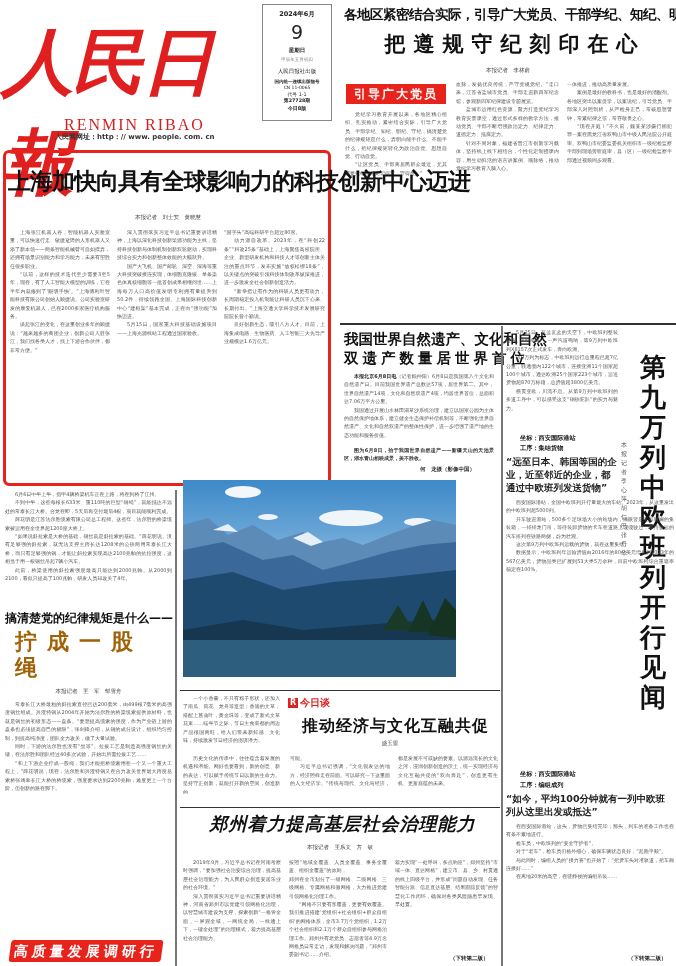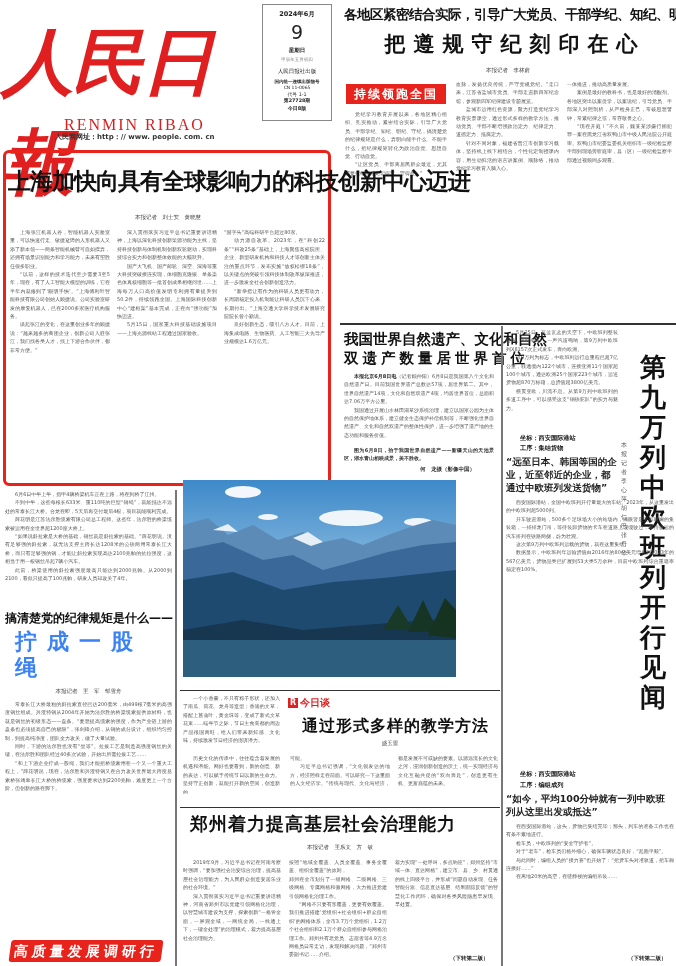--- a/index.html
+++ b/index.html
@@ -47,21 +47,21 @@
   <div style="font-size:4.8px;font-weight:bold;">第27728期</div>
   <div style="font-size:5px;font-weight:bold;margin-top:2px;">今日8版</div>
 </div>
 
 <div class="abs url">人民网网址：http：// www. people. com. cn</div>
 
 <div class="abs kicker" style="left:344px;top:6px;width:330px;font-size:13.5px;font-weight:bold;letter-spacing:-0.5px;white-space:nowrap;">各地区紧密结合实际，引导广大党员、干部学纪、知纪、明纪、守纪——</div>
 <div class="abs headline-big" style="left:360px;top:30px;width:310px;text-align:center;">把遵规守纪刻印在心</div>
 <div class="abs byline" style="left:340px;top:67px;width:336px;">本报记者　李林蔚</div>
 
-<div class="abs redtag" style="left:346px;top:84px;width:100px;height:20px;font-size:12px;line-height:20px;letter-spacing:2px;">持续领跑全国</div>
+<div class="abs redtag" style="left:346px;top:84px;width:100px;height:20px;font-size:12px;line-height:20px;letter-spacing:2px;">引导广大党员</div>
 
 <div class="abs txt" style="left:345px;top:110px;width:102px;height:210px;">
   <p>党纪学习教育开展以来，各地区精心组织、扎实推动，紧密结合实际，引导广大党员、干部学纪、知纪、明纪、守纪，搞清楚党的纪律规矩是什么，弄明白能干什么、不能干什么，把纪律规矩转化为政治自觉、思想自觉、行动自觉。</p>
   <p>“让区党员、干部离居民群众最近，尤其需要把纪律规矩记得牢、守得住。”</p>
 </div>
 <div class="abs txt" style="left:456px;top:80px;width:103px;height:240px;">
   <p style="text-indent:0">血脉，发扬优良传统，严守党规党纪。”走口来，江苏省盐城市党员、干部走进新四军纪念馆，参观新四军纪律建设专题展览。</p>
   <p>盐城市运用红色资源，聚力打造党纪学习教育实景课堂，通过形式多样的教学方法，推动党员、干部不断增强政治定力、纪律定力、道德定力、抵腐定力。</p>
   <p>针对不同对象，福建省晋江市创新学习载体，坚持线上线下相结合，个性化定制授课内容，用生动鲜活的语言讲案例、顺脉络，推动党纪学习教育入脑入心。</p>
 </div>
@@ -159,52 +159,52 @@
 
 <div class="abs vrule" style="left:175px;top:490px;height:476px;"></div>
 <div class="abs txt" style="left:5px;top:490px;width:167px;height:112px;">
   <p>6月6日中午上午，指甲4辆桥梁机车正在上路，将在到桥了江州。</p>
   <p>不到中午，这些每根长633米、重110吨的巨型“钢绳”，就能抵达不远处的常泰长江大桥。合龙在即，5天后再交付最后4根，项目就能顺利完成。</p>
   <p>薛花明是江苏法尔胜缆索有限公司总工程师。这些年，法尔胜的桥梁缆索被运用在全世界超1200座大桥上。</p>
   <p>“如果说斜拉索是大桥的基础，钢丝就是斜拉索的基础。”薛花明说。没有足够强的斜拉索，就无法支撑主跨长达1208米的公铁两用常泰长江大桥，而只有足够强的钢，才能让斜拉索实现高达2100兆帕的抗拉强度，这相当于用一根钢丝吊起7辆小汽车。</p>
   <p>此前，桥梁使用的斜拉索强度最高只能达到2000兆帕。从2000到2100，看似只提高了100兆帕，研发人员却攻关了4年。</p>
 </div>
 <div class="abs kicker" style="left:5px;top:610px;font-size:12px;font-weight:bold;">搞清楚党的纪律规矩是什么——</div>
-<div class="abs" style="left:15px;top:628px;width:150px;font-size:22px;font-weight:bold;letter-spacing:10px;line-height:26px;color:#3b82f6;">
+<div class="abs" style="left:15px;top:628px;width:150px;font-size:22px;font-weight:bold;letter-spacing:10px;line-height:26px;color:#a16207;">
   <div>拧成一股绳</div>
 </div>
 <div class="abs byline" style="left:5px;top:688px;width:167px;">本报记者　王　军　邹雪舟</div>
 <div class="abs txt" style="left:5px;top:700px;width:167px;height:224px;">
   <p>常泰长江大桥最粗的斜拉索直径已达200毫米，由499根7毫米的高强度钢丝组成。兴澄特钢从2004年开始为法尔胜的桥梁缆索提供原材料，也就是钢丝的初级形态——盘条。“要想提高缆索的强度，作为产业链上游的盘条也必须提高自己的极限”，张剑锋介绍，从钢的成分设计，组织均匀控制，到提高纯净度，团队全力攻关，做了大量试验。</p>
   <p>同时，下游的法尔胜也没有“坐等”。拉拔工艺是制造高强度钢丝的关键，在法尔胜和团队经过40多次试验，开始出所需拉拔工艺……</p>
   <p>“和上下游企业拧成一股绳，我们才能把桥缆索用在一个又一个重大工程上，”薛花明说，现在，法尔胜和兴澄特钢又在合力攻关世界最大跨度悬索桥张靖皋长江大桥的桥缆索，强度要求达到2200兆帕，难度更上一个台阶，但创新的路在脚下。</p>
 </div>
 
 <div class="abs redtag" style="left:10px;top:940px;width:152px;height:22px;font-size:14px;line-height:22px;letter-spacing:4px;transform:skewX(-8deg);border-radius:3px;">高质量发展调研行</div>
 
 <div class="abs hrule" style="left:180px;top:690px;width:320px;height:1px;"></div>
 <div class="abs txt" style="left:183px;top:694px;width:97px;height:60px;">
   <p>一个小香囊，不只有粽子形状，还加入了南瓜、荷花、龙舟等造型；香涌的文草，搭配上菖蒲叶，黄金珠等，变成了新式文草花束……端午节之际，节日主食采都的周边产品很国两旺，给人们带来新鲜感、文化味，持续激发节日经济的澎湃潜力。</p>
 </div>
 <div class="abs" style="left:288px;top:696px;display:flex;align-items:center;gap:2px;">
   <span style="display:inline-block;width:10px;height:10px;background:#d22;color:#fff;font-size:8px;line-height:10px;text-align:center;font-weight:bold;font-family:'DejaVu Sans',sans-serif;">R</span>
   <span style="font-size:10px;font-weight:bold;color:#d22;font-family:'DejaVu Sans',sans-serif;">今日谈</span>
 </div>
-<div class="abs" style="left:302px;top:716px;font-size:16px;font-weight:bold;font-family:'DejaVu Sans',sans-serif;color:#111;white-space:nowrap;letter-spacing:1px;">通过形式多样的教学方法</div>
+<div class="abs" style="left:302px;top:716px;font-size:16px;font-weight:bold;font-family:'DejaVu Sans',sans-serif;color:#111;white-space:nowrap;letter-spacing:1px;">推动经济与文化互融共促</div>
 <div class="abs byline" style="left:340px;top:740px;width:100px;">盛玉雷</div>
 <div class="abs txt" style="left:183px;top:754px;width:97px;height:40px;">
   <p>历史文化的传承中，往往蕴含着发展的机遇和潜能。网好也要看到，新的创意、新的表达，可以赋予传统节日以新的生命力。坚持守正创新，就能打开新的空间，创造新的</p>
 </div>
 <div class="abs txt" style="left:290px;top:754px;width:208px;height:40px;column-count:2;column-gap:8px;">
   <p style="text-indent:0">可能。</p>
   <p>习近平总书记强调，“文化很发达的地方，经济照样走在前面。可以研究一下这里面的人文经济学。”传统与现代、文化与经济，都是发展不可或缺的要素。以源远流长的文化之河，浸润创新创造的沃土，统一实现经济与文化互融共促的“双向奔赴”，创造更有生机、更富底蕴的未来。</p>
 </div>
 
 <div class="abs hrule" style="left:180px;top:807px;width:320px;height:1px;"></div>
-<div class="abs" style="left:190px;top:812px;width:305px;font-size:18px;font-weight:bold;font-family:'DejaVu Sans',sans-serif;color:#111;letter-spacing:1px;white-space:nowrap;">郑州着力提高基层社会治理能力</div>
+<div class="abs" style="left:190px;top:812px;width:305px;text-align:center;font-size:18px;font-weight:bold;font-family:'DejaVu Sans',sans-serif;color:#111;letter-spacing:1px;white-space:nowrap;font-style:italic;">郑州着力提高基层社会治理能力</div>
 <div class="abs byline" style="left:180px;top:844px;width:320px;">本报记者　王乐文　方　敏</div>
 <div class="abs txt" style="left:183px;top:858px;width:98px;height:105px;">
   <p>2019年9月，习近平总书记在河南考察时强调，“要加强社会治安综合治理，提高基层社会治理能力，为人民群众创造安居乐业的社会环境。”</p>
   <p>深入贯彻落实习近平总书记重要讲话精神，河南省郑州市以党建引领网格化治理，以智慧城市建设为支撑，探索创新“一格管全面，一屏观全域，一网统全局，一线通上下，一键全处理”的治理模式，着力提高基层社会治理能力。</p>
 </div>
 <div class="abs txt" style="left:289px;top:858px;width:98px;height:105px;">
   <p style="text-indent:0">按照“地域全覆盖、人员全覆盖、事务全覆盖、组织全覆盖”的原则，</p>
   <p style="text-indent:0">郑州在全市划分了一级网格、二级网格、三级网格、专属网格和微网格，大力推进党建引领网格化治理工作。</p>
   <p>“网格不只要有形覆盖，更要有效覆盖。我们推进搭建‘党组织+社会组织+群众自组织’的网格体系，全市3.7万个党组织，1.2万个社会组织和2.1万个群众自组织参与网格治理工作。郑州共有老党员、志愿者等4.9万名网格员日常走访，发现和解决问题，”郑州市委副书记……介绍。</p>
 </div>

